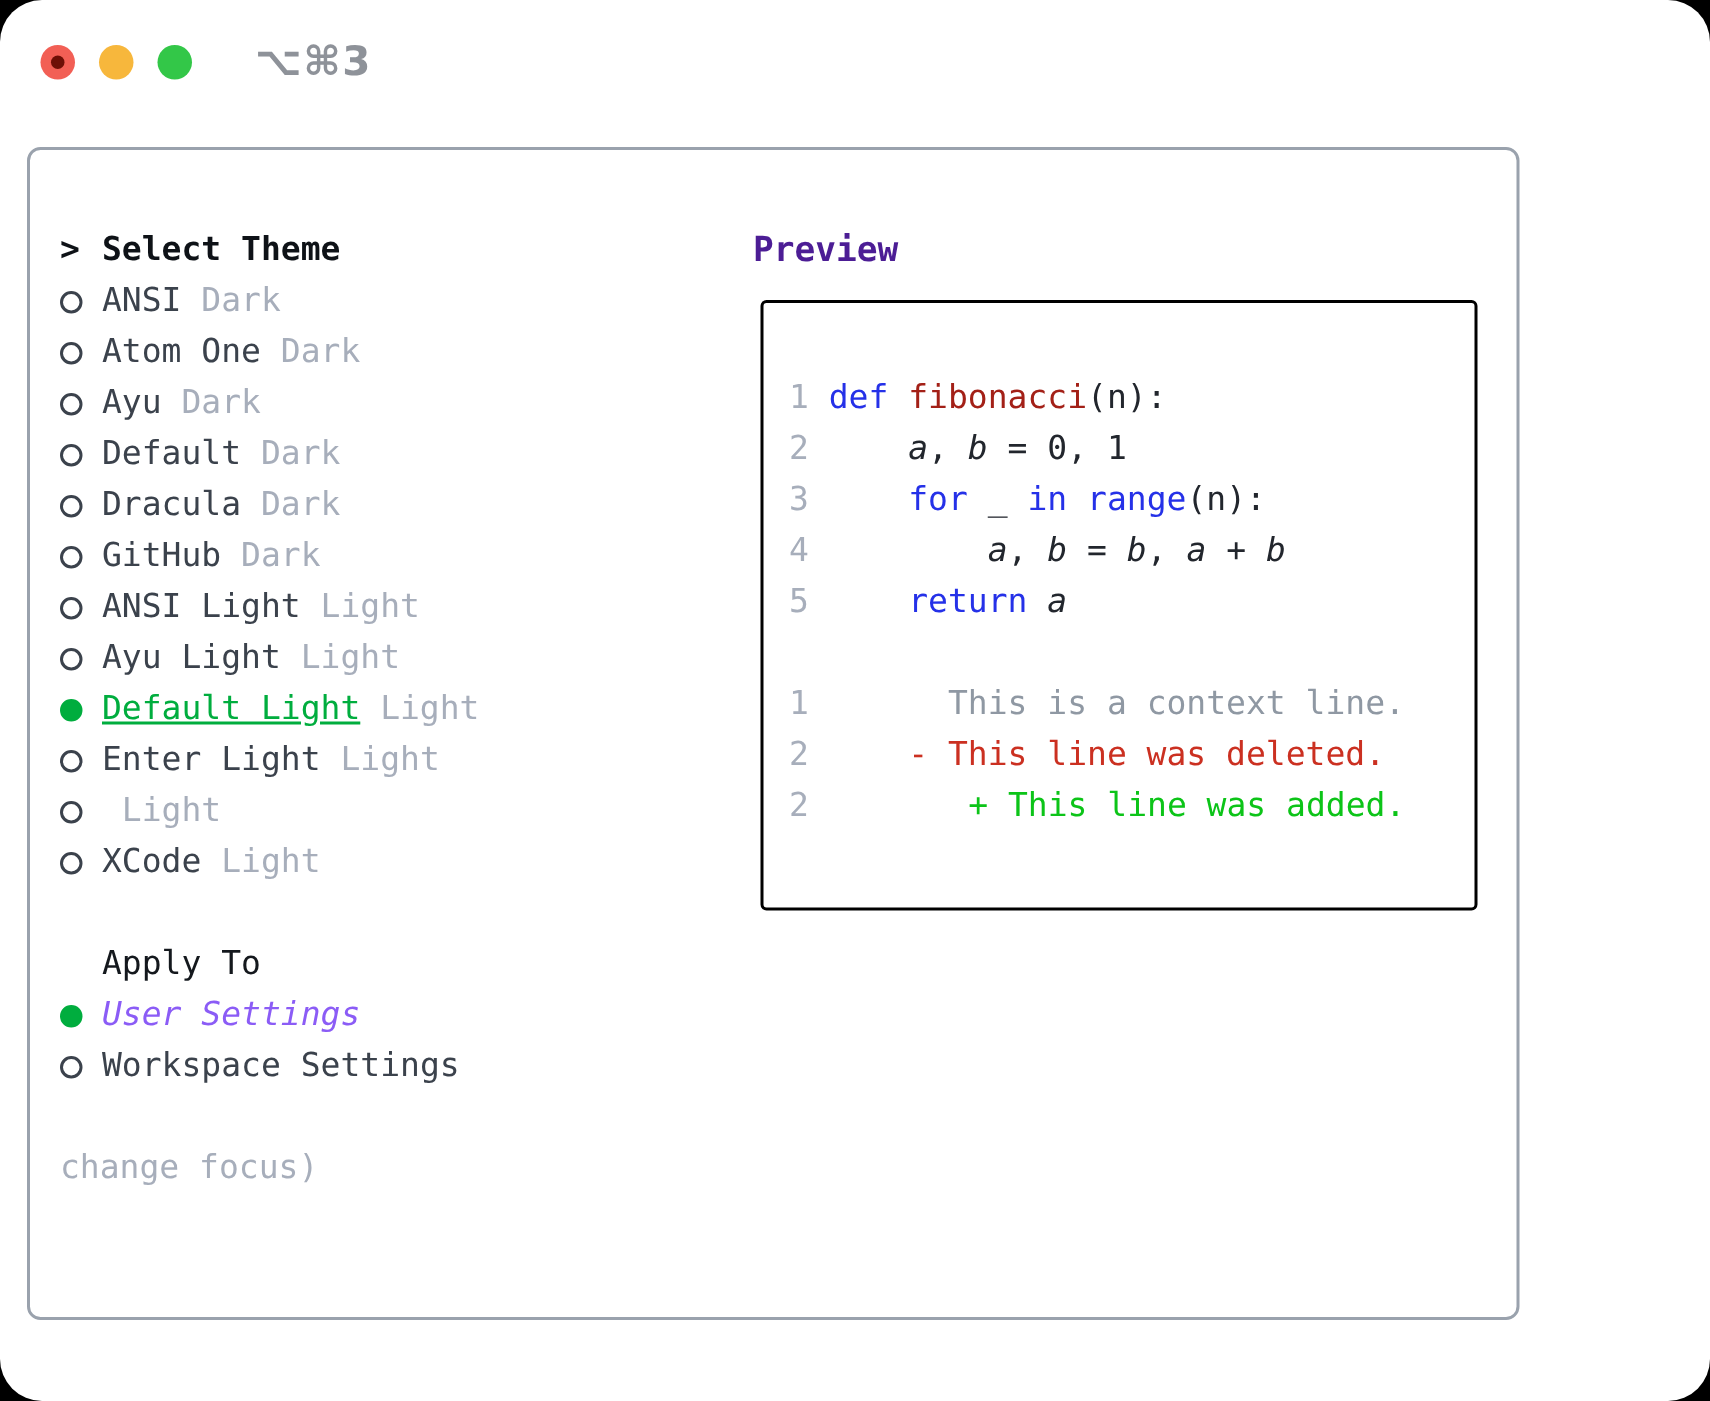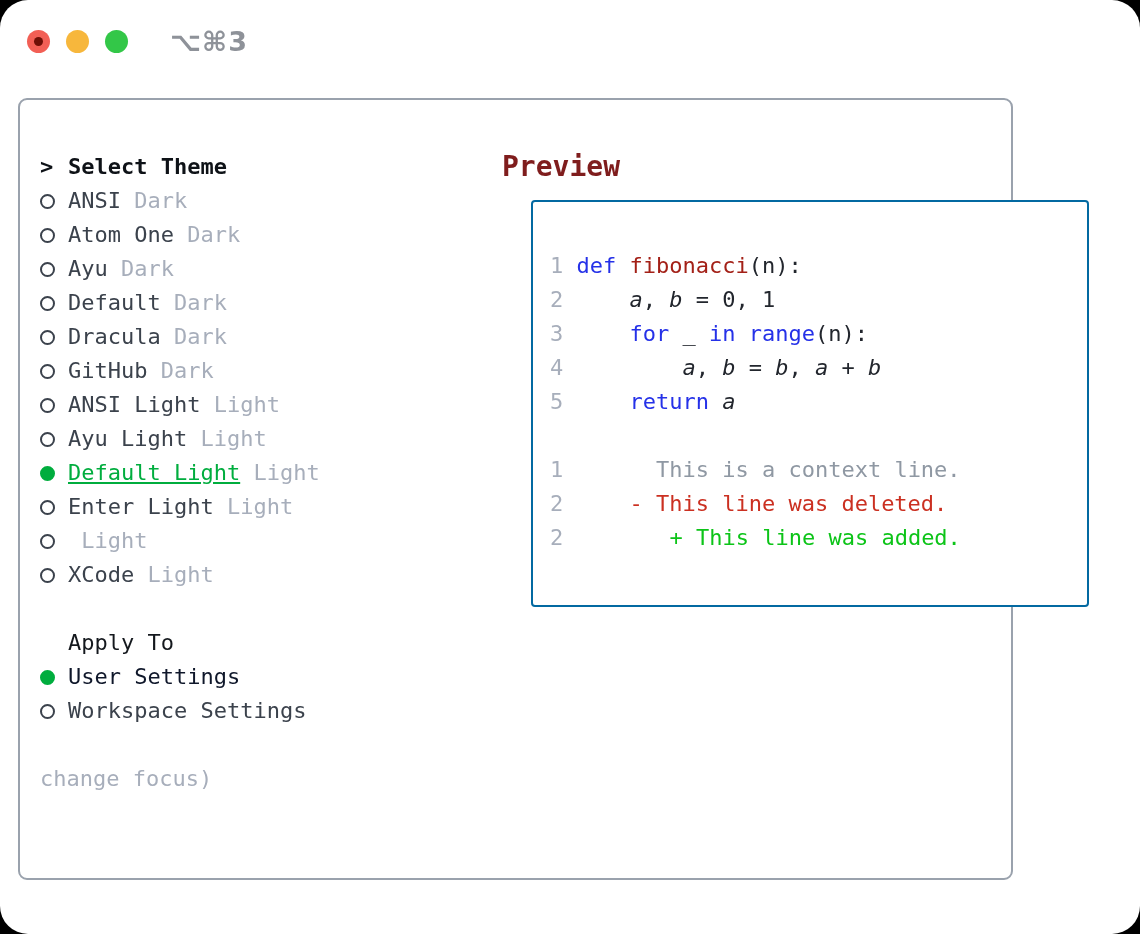--- a/index.html
+++ b/index.html
@@ -31,28 +31,28 @@
   .radio{width:15px;height:15px;border:2px solid #3b424c;border-radius:50%;box-sizing:border-box;background:transparent;}
   .radio.sel{background:#00ad3e;border-color:#00ad3e;}
   .prompt{width:28px;flex:0 0 28px;font-weight:bold;color:#0e1217;}
   .header{font-weight:bold;color:#0e1217;}
   .tname{color:#3b424c;}
   .tname.selname{color:#00ad3e;text-decoration:underline;}
   .variant{color:#a7aebb;margin-left:1ch;}
   .spacer{height:34px;}
   .applylbl{color:#14181d;}
   .optlbl{color:#3b424c;}
-  .optlbl.sel{color:#0f172a;}
+  .optlbl.sel{color:#8b5cf6;font-style:italic;}
   .hint{color:#a7aebb;}
   .hint div{height:34px;line-height:34px;white-space:pre;}
   
-  .preview-label{position:absolute;left:482px;top:50px;height:34px;line-height:34px;font-size:28px;font-weight:bold;color:#7f1d1d;}
+  .preview-label{position:absolute;left:482px;top:50px;height:34px;line-height:34px;font-size:23px;font-weight:bold;color:#4c1d95;}
   .pbox{
-    position:absolute;left:511px;top:100px;width:558px;height:407px;
-    border:2px solid #0369a1;border-radius:4px;box-sizing:border-box;background:#fff;
+    position:absolute;left:487px;top:100px;width:478px;height:407px;
+    border:2px solid #000000;border-radius:4px;box-sizing:border-box;background:#fff;
   }
   .code{position:absolute;left:17px;top:47px;font-size:22px;line-height:34px;white-space:pre;}
   .pline{height:34px;}
   .ln{display:inline-block;width:2ch;color:#a7aebb;}
   .tok-plain{color:#22262d;}
   .tok-keyword{color:#2531e8;}
   .tok-function{color:#a32017;}
   .tok-variable{color:#22262d;font-style:italic;}
   .tok-context{color:#8f98a3;}
   .tok-deleted{color:#cb3021;}

